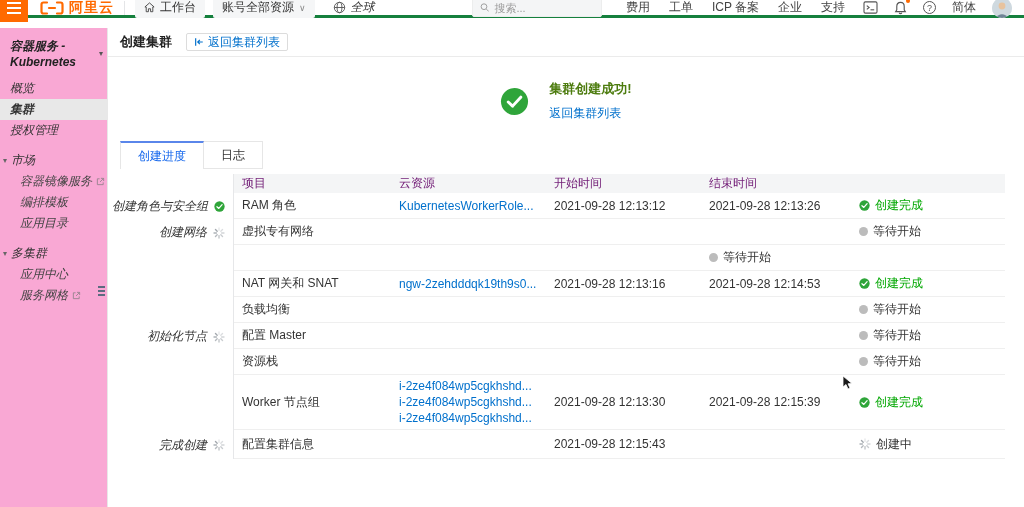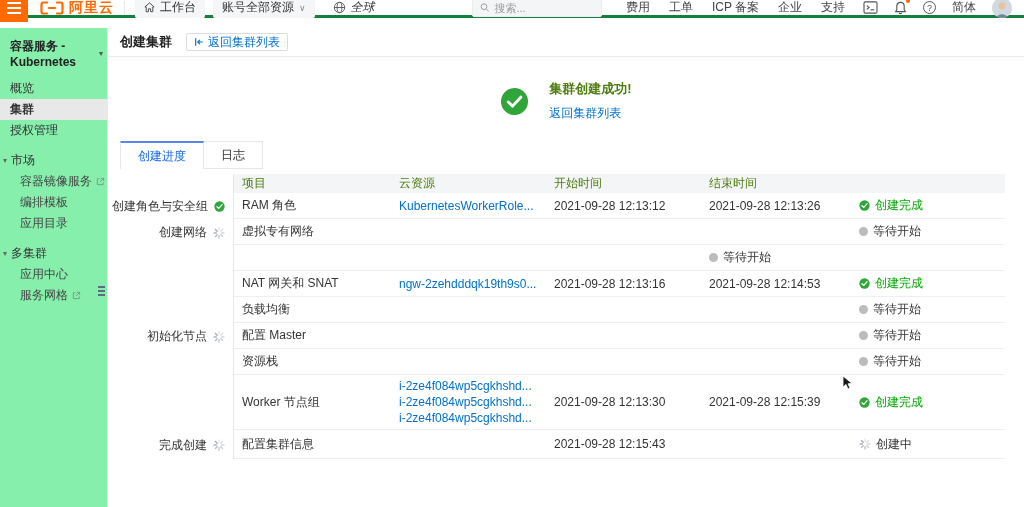--- a/index.html
+++ b/index.html
@@ -32,22 +32,22 @@
   .ticon { position:relative; display:flex; align-items:center; cursor:pointer; }
   .badge { position:absolute; top:-2px; right:-3px; width:4px; height:4px;
     background:#ff6a00; border-radius:50%; }
   .help-c { width:13px; height:13px; border:1px solid #555; border-radius:50%;
     font-size:9px; display:flex; align-items:center; justify-content:center; color:#555; }
   .lang { margin-left:16px; cursor:pointer; color:#444; }
   .avatar { width:20px; height:20px; border-radius:50%; margin:0 12px 0 16px; overflow:hidden;
     background:#d8e2ea; flex:0 0 auto; cursor:pointer; }
 
   
-  .sidebar { position:absolute; top:28px; left:0; bottom:0; width:108px; background:#86efac;
-    border-right:1px solid #e8e8e8; }
+  .sidebar { position:absolute; top:28px; left:0; bottom:0; width:108px; background:#f9a8d4;
+    border-right:1px solid #e8e8e8;font-style:italic; }
   .sb-title { display:flex; align-items:center; gap:4px; padding:10px 4px 9px 10px;
     font-weight:bold; font-size:12px; color:#222; cursor:pointer; }
   .sb-title .caret { font-size:8px; color:#555; }
   .sb-item { height:21px; display:flex; align-items:center; padding-left:10px; color:#333;
     cursor:pointer; white-space:nowrap; }
   .sb-item.active { background:#e8e8e8; font-weight:bold; }
   .sb-item.sub { padding-left:20px; color:#444; }
   .sb-group { height:21px; display:flex; align-items:center; gap:4px; padding-left:3px;
     margin-top:9px; color:#333; cursor:pointer; }
   .sb-group .caret { font-size:8px; color:#666; }
@@ -72,24 +72,24 @@
 
   .tabs { display:flex; margin:12px 0 5px 12px; }
   .tab { height:28px; padding:0 17px; display:flex; align-items:center; font-size:12px;
     color:#333; cursor:pointer; border:1px solid #e6e6e6; background:#fff; }
   .tab.active { color:#1366ec; border-top:2px solid #5a86ea; border-bottom:none; }
   .tab + .tab { border-left:none; }
 
   .progress-wrap { position:relative; margin-right:19px; }
   .gutter { position:absolute; left:0; top:0; bottom:0; width:125px; }
   .stage { position:absolute; right:8px; display:flex; align-items:center; gap:6px;
-    white-space:nowrap; color:#333; }
+    white-space:nowrap; color:#333;font-style:italic; }
   .ptable { margin-left:125px; border-left:1px solid #e6e7e9; }
   .thead, .trow { display:grid; grid-template-columns:157px 155px 155px 150px 1fr; }
-  .thead { background:#f4f5f6; height:19px; align-items:center; color:#4d7c0f; }
+  .thead { background:#f4f5f6; height:19px; align-items:center; color:#701a75; }
   .thead div { padding-left:8px; }
   .trow { min-height:23px; align-items:center; border-bottom:1px solid #efefef; color:#333; }
   .trow > div { padding:4px 0 4px 8px; }
   .trow.last { min-height:29px; }
   .rlinks { display:flex; flex-direction:column; gap:2px; }
   .rlinks a { color:#0070cc; text-decoration:none; cursor:pointer; line-height:14px; }
   .status { display:flex; align-items:center; gap:5px; }
   .status.done { color:#00a700; }
 
   .dot { width:9px; height:9px; border-radius:50%; background:#bcbcbc; flex:0 0 auto; }

